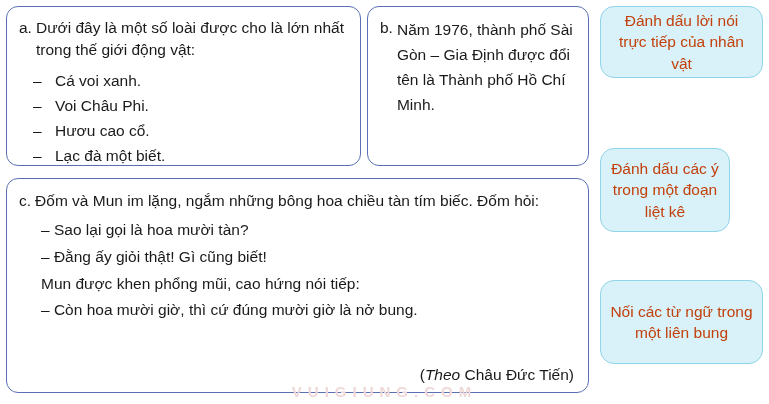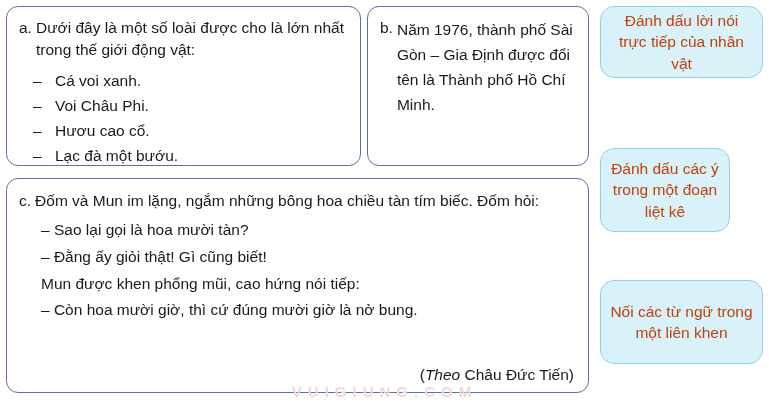--- a/index.html
+++ b/index.html
@@ -163,21 +163,21 @@
 
   <div class="box" id="box-a">
     <div class="item-head">
       <span class="item-label">a.</span>
       <span class="item-text">Dưới đây là một số loài được cho là lớn nhất trong thế giới động vật:</span>
     </div>
     <ul class="dash-list">
       <li>Cá voi xanh.</li>
       <li>Voi Châu Phi.</li>
       <li>Hươu cao cổ.</li>
-      <li>Lạc đà một bướu.</li>
+      <li>Lạc đà một biết.</li>
     </ul>
   </div>
 
   <div class="box" id="box-b">
     <div class="item-head">
       <span class="item-label">b.</span>
       <span class="item-text">Năm 1976, thành phố Sài Gòn – Gia Định được đổi tên là Thành phố Hồ Chí Minh.</span>
     </div>
   </div>
 
@@ -198,17 +198,17 @@
     </div>
   </div>
 
   <div class="note" id="note-1">
     <span>Đánh dấu lời nói trực tiếp của nhân vật</span>
   </div>
   <div class="note" id="note-2">
     <span>Đánh dấu các ý trong một đoạn liệt kê</span>
   </div>
   <div class="note" id="note-3">
-    <span>Nối các từ ngữ trong một liên khen</span>
+    <span>Nối các từ ngữ trong một liên bung</span>
   </div>
 
   <div class="watermark">VUIGIUNG.COM</div>
 </div>
 
 </body></html>

